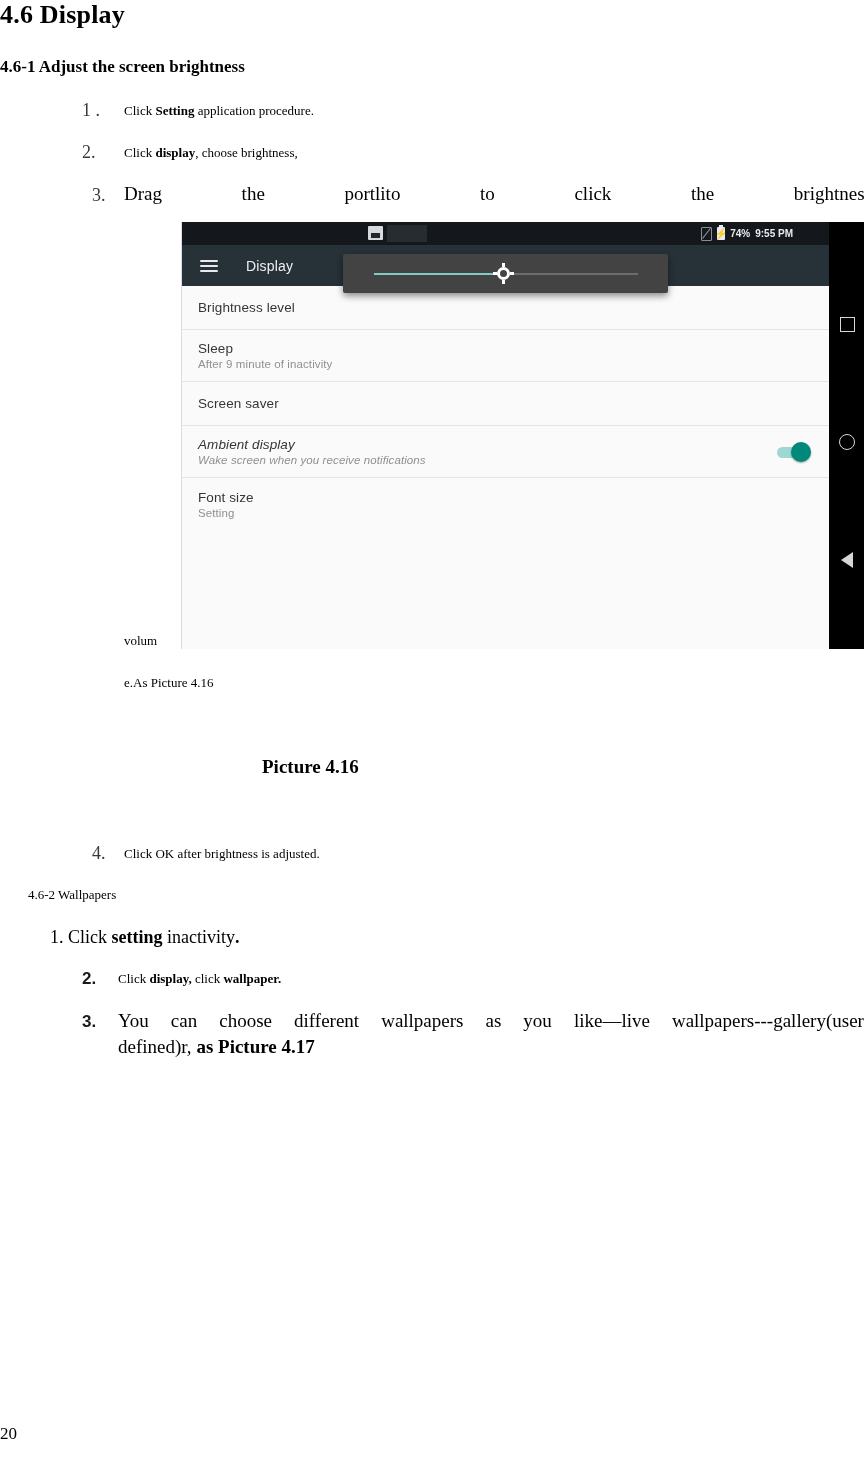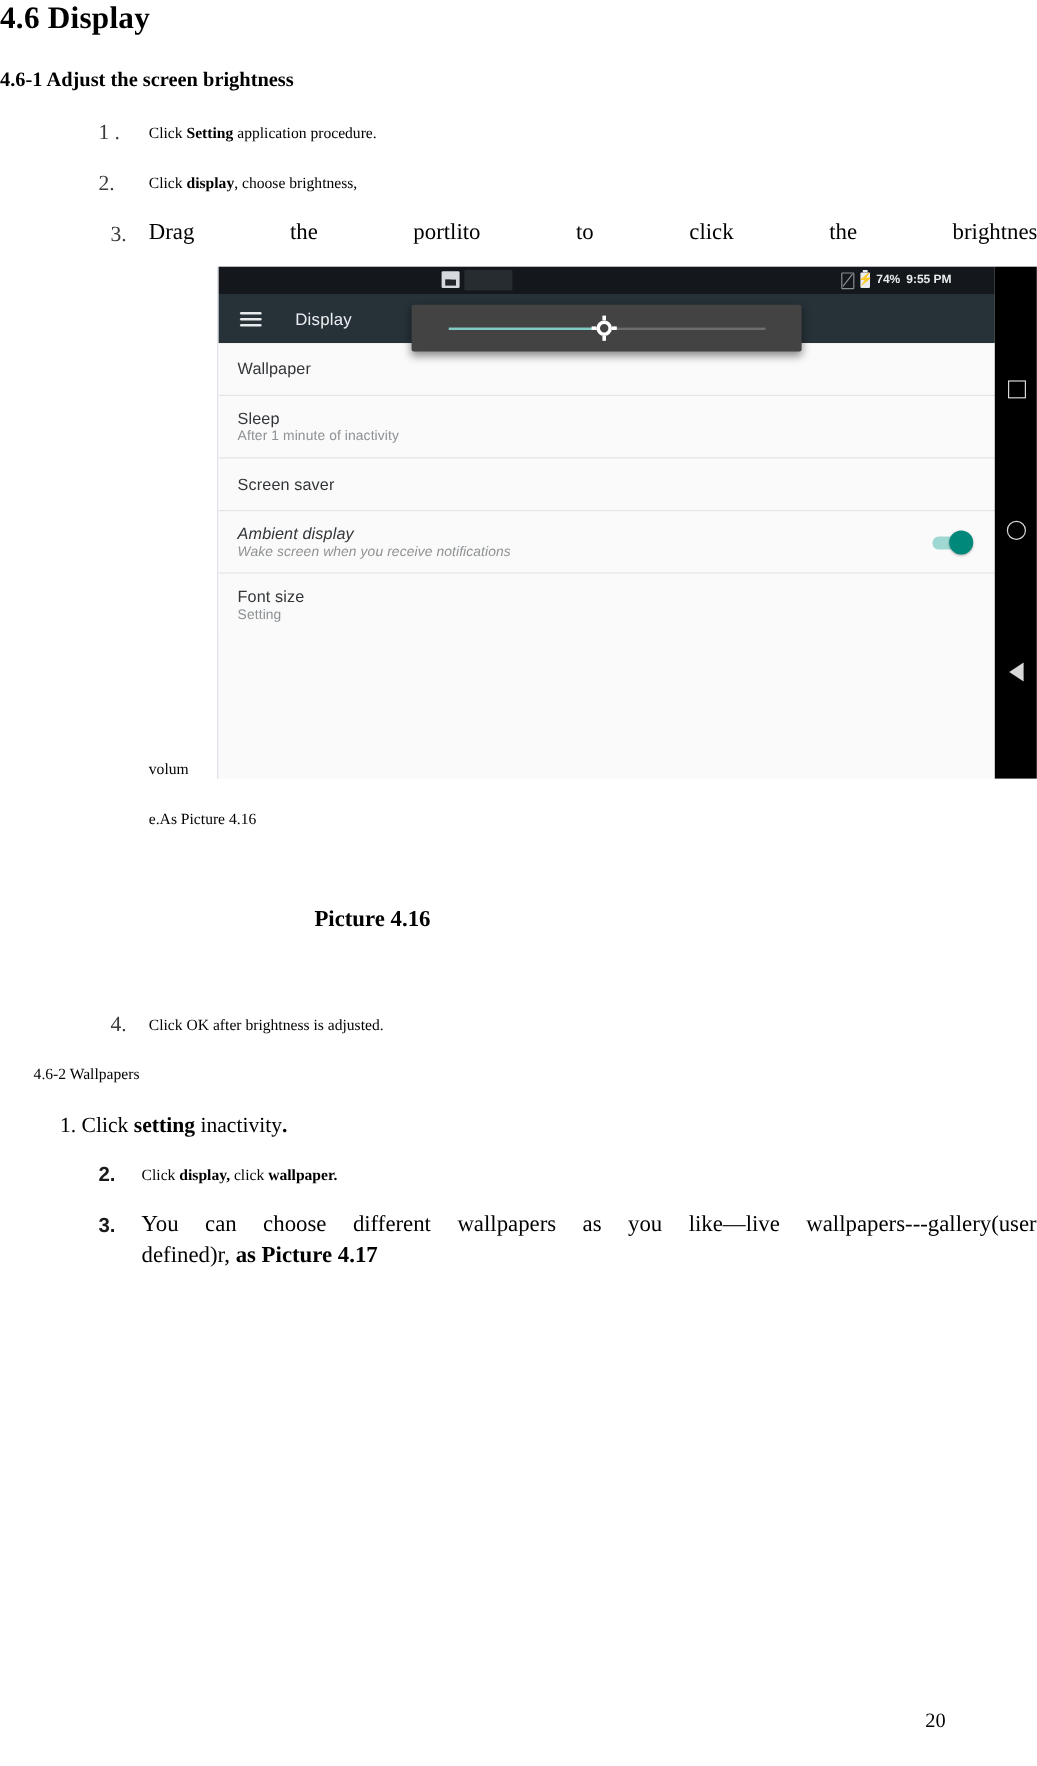--- a/index.html
+++ b/index.html
@@ -75,21 +75,21 @@
     position: absolute;
     font-size: 19px;
     font-weight: bold;
   }
 
   .pagenum {
     position: absolute;
     left: 0;
     right: 0;
     top: 1424px;
-    text-align: right;
+    text-align: left;
     font-size: 17px;
   }
 
   
   .shot {
     position: absolute;
     left: 181px;
     top: 222px;
     width: 683px;
     height: 427px;
@@ -420,32 +420,32 @@
           <div class="ray r-top"></div>
           <div class="ray r-bot"></div>
           <div class="ray r-left"></div>
           <div class="ray r-right"></div>
           <div class="sun"></div>
         </div>
       </div>
 
       <div class="rows">
 
-
-
-        <div class="row r-wallpaper">
+        <div class="row r-brightness">
           <div class="row-texts">
-            <div class="row-title">Wallpaper</div>
-          </div>
-        </div>
+            <div class="row-title">Brightness level</div>
+          </div>
+        </div>
+
+
 
         <div class="row r-sleep">
           <div class="row-texts">
             <div class="row-title">Sleep</div>
-            <div class="row-sub">After 1 minute of inactivity</div>
+            <div class="row-sub">After 9 minute of inactivity</div>
           </div>
         </div>
 
         <div class="row r-screensaver">
           <div class="row-texts">
             <div class="row-title">Screen saver</div>
           </div>
         </div>
 
         <div class="row r-ambient">

